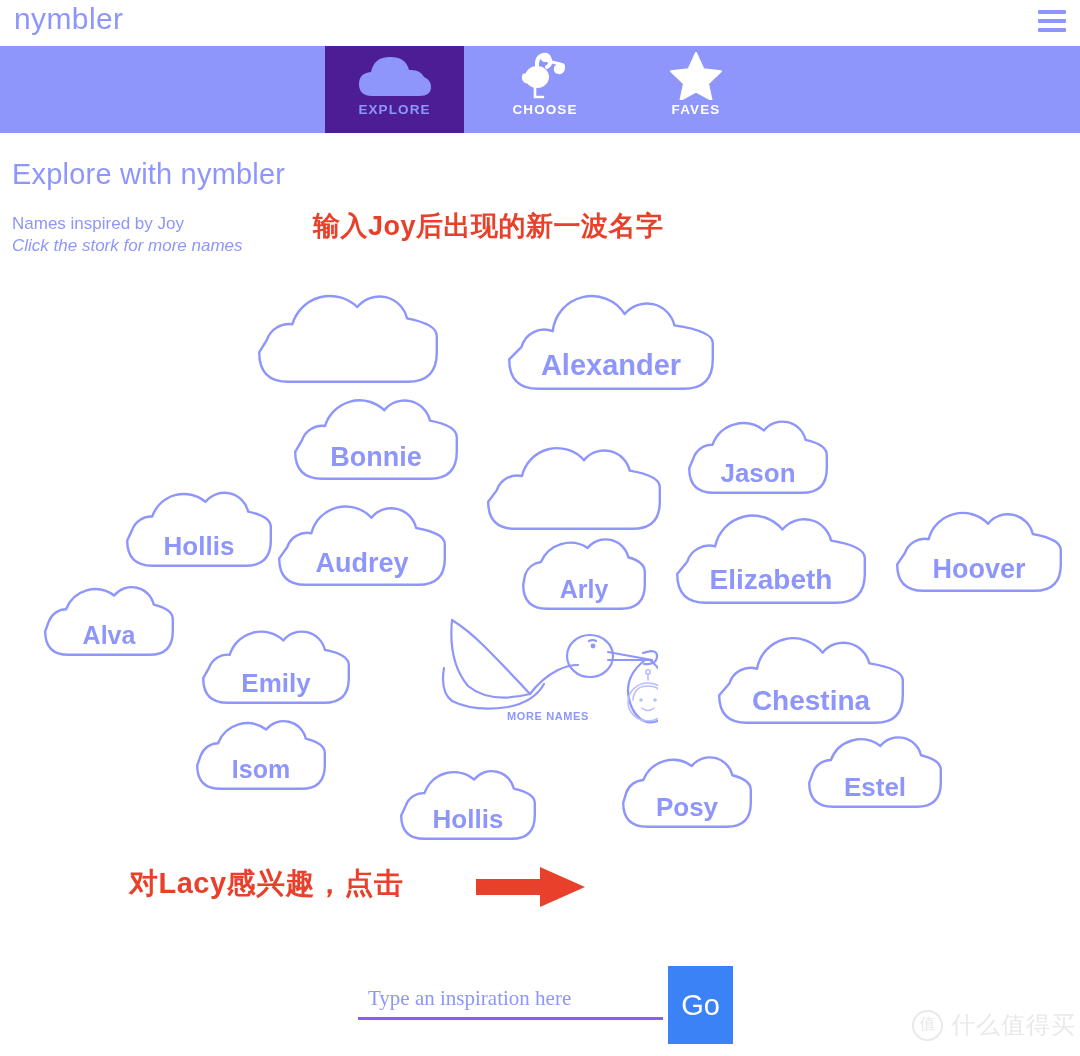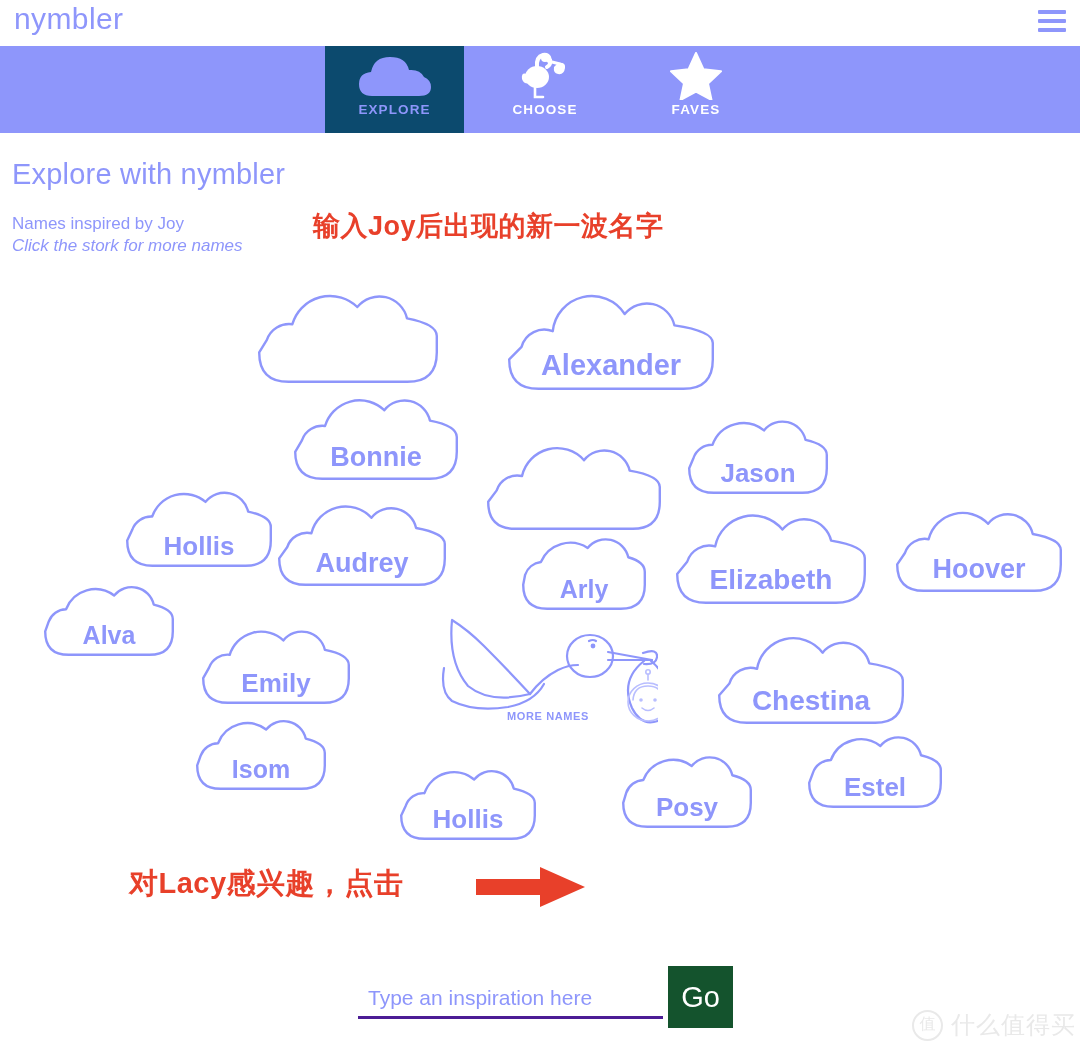--- a/index.html
+++ b/index.html
@@ -85,21 +85,21 @@
     display: flex;
     align-items: center;
     justify-content: center;
   }
   .nav-tab .nav-label {
     font-size: 13.5px;
     font-weight: 700;
     letter-spacing: 1.1px;
     margin-top: 3px;
   }
-  #tab-explore { left: 325px; width: 139px; background: #0c4a6e; }
+  #tab-explore { left: 325px; width: 139px; background: #4c1d95; }
   #tab-explore .nav-label { color: #8e96fb; }
   #tab-choose  { left: 474px; width: 142px; }
   #tab-faves   { left: 625px; width: 142px; }
   #tab-choose .nav-label, #tab-faves .nav-label { color: #ffffff; }
 
   
   #page-title {
     position: absolute;
     left: 12px;
     top: 158px;
@@ -200,39 +200,39 @@
     height: 42px;
   }
 
   
   #search-input {
     position: absolute;
     left: 358px;
     top: 986px;
     width: 295px;
     border: none;
-    border-bottom: 3px solid #4c1d95;
+    border-bottom: 3px solid #8b5cf6;
     outline: none;
     background: transparent;
-    font-family: Liberation Sans, sans-serif;
+    font-family: Liberation Serif, serif;
     font-size: 21px;
     color: #a21caf;
     padding: 0 0 6px 10px;
   }
   #search-input::placeholder {
     color: #8e96fb;
     opacity: 1;
   }
   #go-button {
     position: absolute;
     left: 668px;
     top: 966px;
     width: 65px;
-    height: 62px;
-    background: #14532d;
+    height: 78px;
+    background: #3b82f6;
     border: none;
     color: #ffffff;
     font-family: "Liberation Sans", sans-serif;
     font-size: 29px;
     font-weight: 400;
     cursor: pointer;
     line-height: 62px;
     padding: 0;
     text-align: center;
   }

